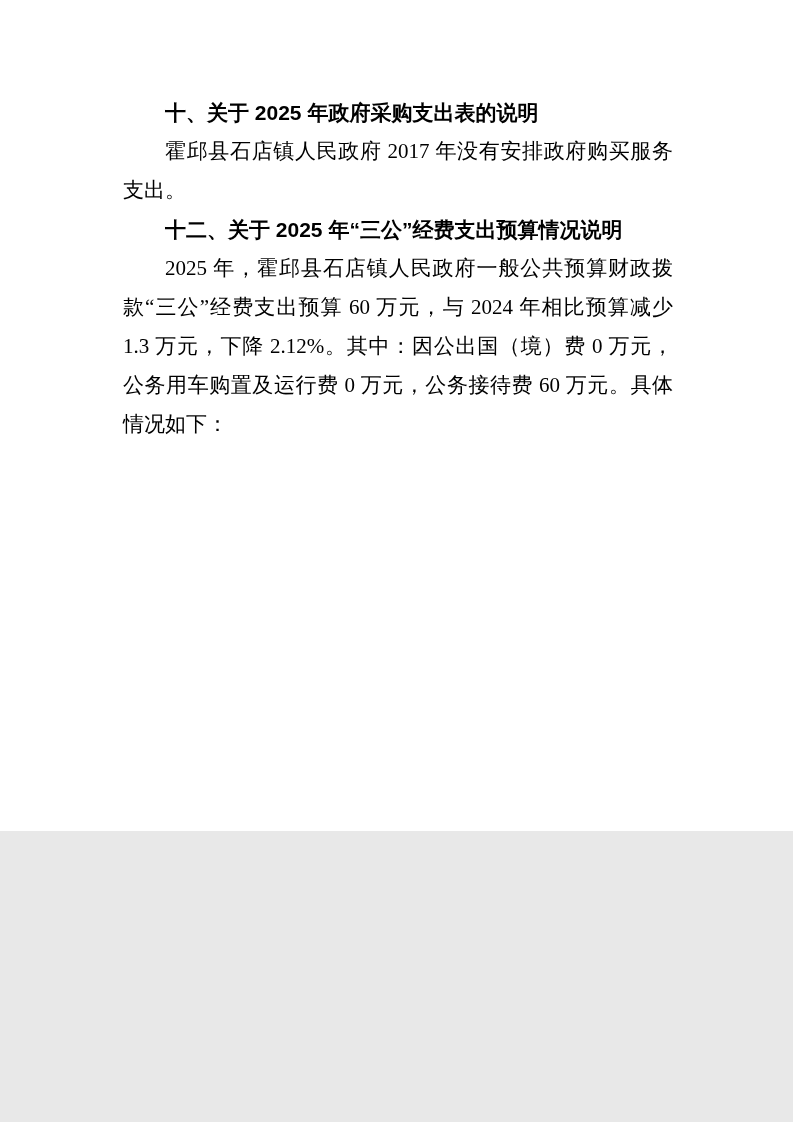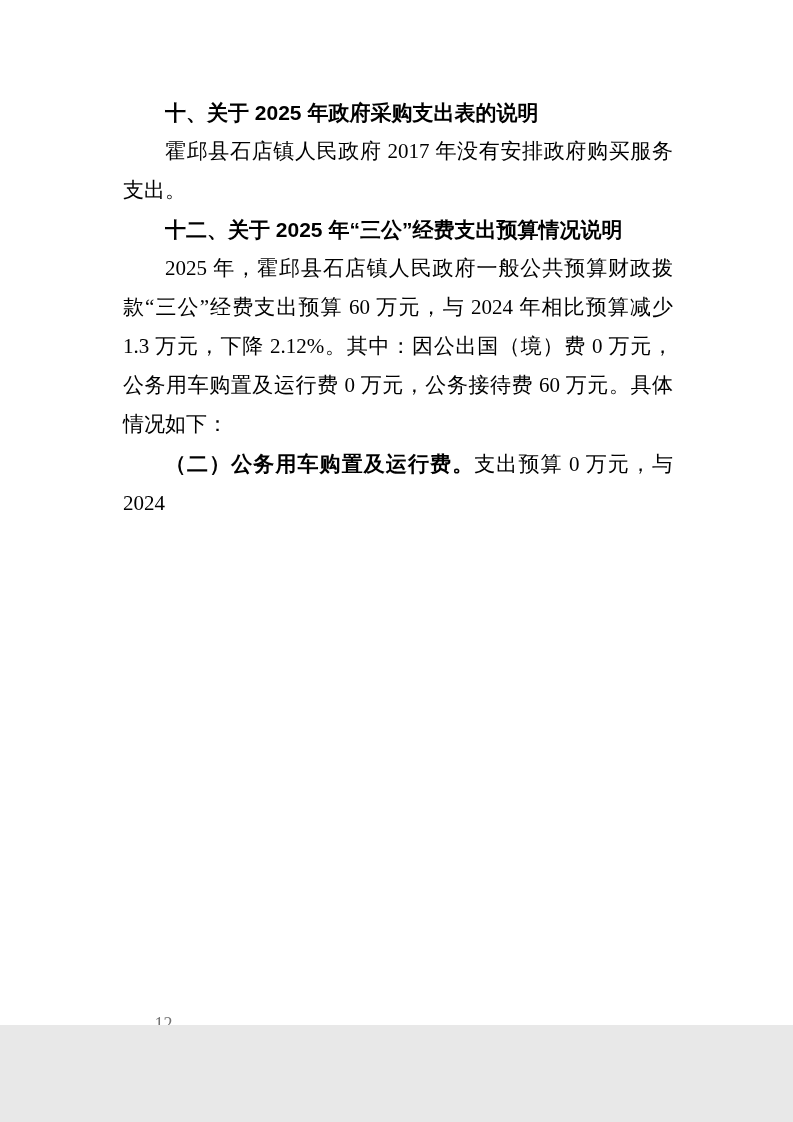--- a/index.html
+++ b/index.html
@@ -3,21 +3,21 @@
 <meta charset="utf-8">
 <style>
   html, body {
     margin: 0;
     padding: 0;
     background: #e8e8e8;
   }
   .page {
     position: relative;
     width: 793px;
-    height: 1025px;
+    height: 831px;
     margin: 0 auto;
     background: #ffffff;
     overflow: hidden;
     color: #000000;
   }
   .content {
     position: absolute;
     left: 123px;
     top: 93px;
     width: 550px;
@@ -61,20 +61,19 @@
   <main class="content">
 
     <h2>十、关于 2025 年政府采购支出表的说明</h2>
 
     <p>霍邱县石店镇人民政府 2017 年没有安排政府购买服务支出。</p>
 
     <h2>十二、关于 2025 年“三公”经费支出预算情况说明</h2>
     <p>2025 年，霍邱县石店镇人民政府一般公共预算财政拨款“三公”经费支出预算 60 万元，与 2024 年相比预算减少 1.3 万元，下降 2.12%。其中：因公出国（境）费 0 万元，公务用车购置及运行费 0 万元，公务接待费 60 万元。具体情况如下：</p>
 
 
-    <p><span class="item-lead">（二）公务用车购置及运行费。</span><span>支出预算 0 万元，与 2024</span></p>
 
   </main>
 
   <footer class="page-footer">
     <span>– 12 –</span>
   </footer>
 </div>
 
 </body></html>

